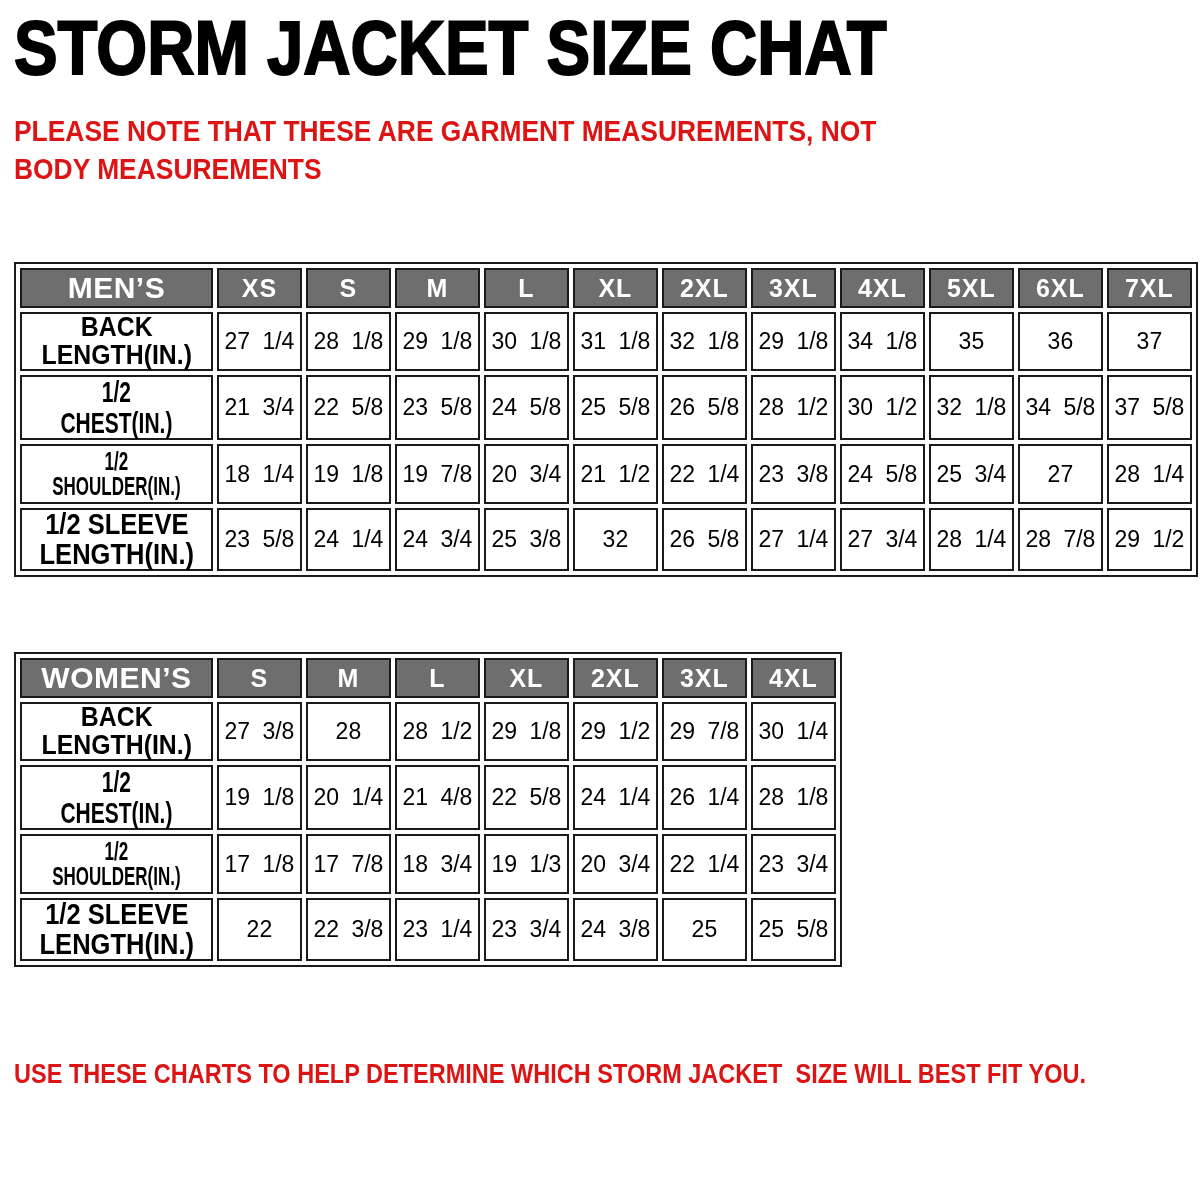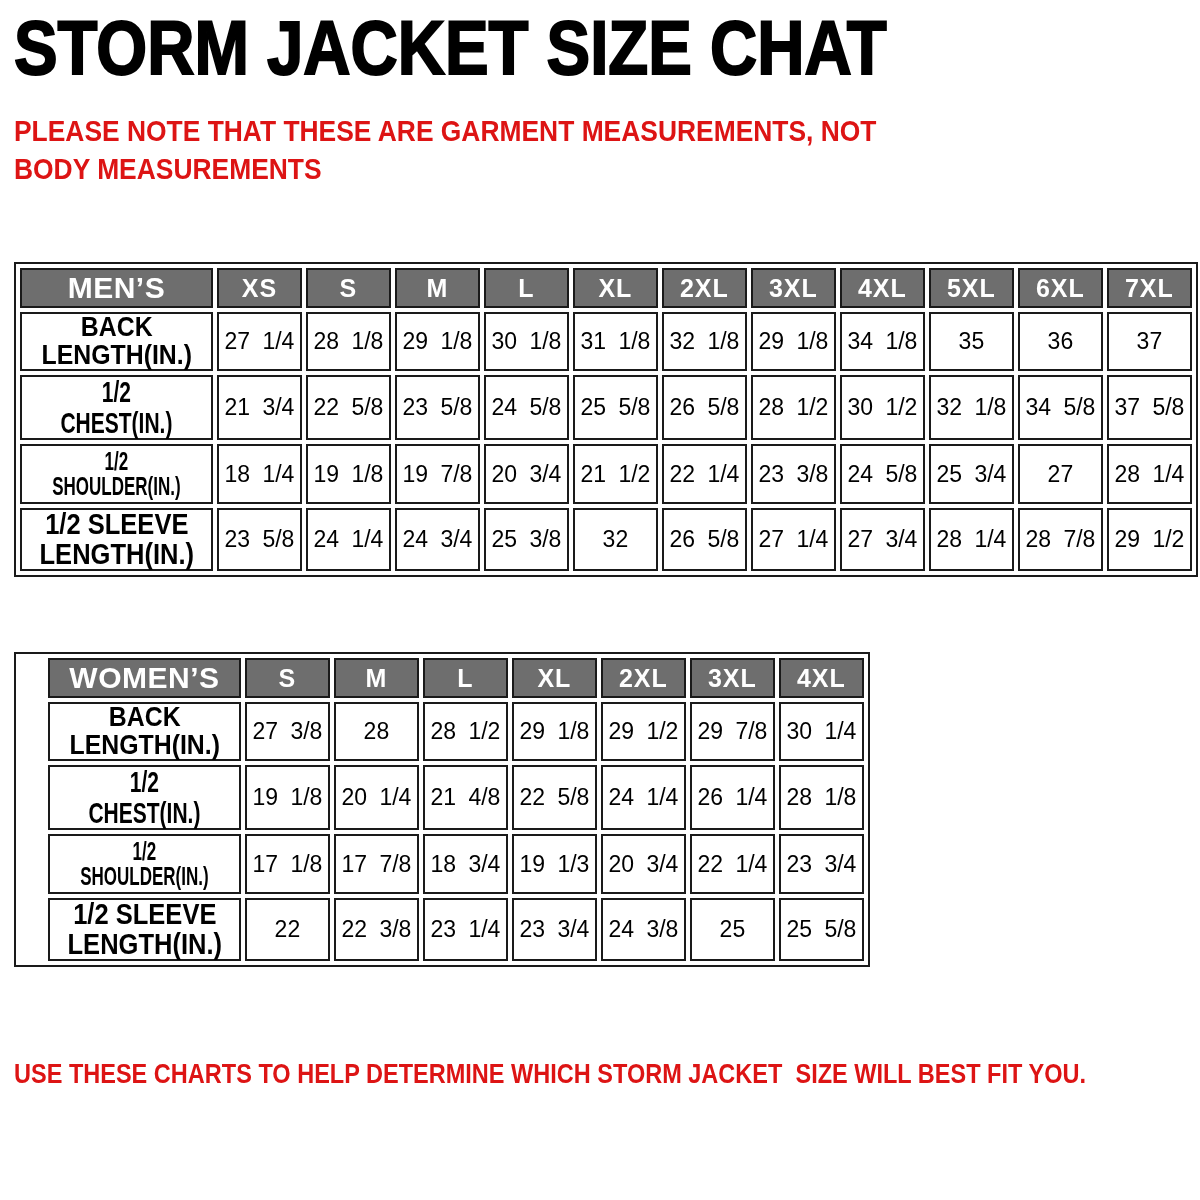--- a/index.html
+++ b/index.html
@@ -36,21 +36,21 @@
     transform:scaleX(0.84);transform-origin:left top;
   }
 
   table.size-table{
     position:absolute;left:14px;
     border-collapse:separate;border-spacing:4px;
     background:#fff;border:2px solid var(--border-black);
     table-layout:fixed;
   }
   table.men{top:262px;}
-  table.women{top:652px;padding-left:28px;}
+  table.women{top:652px;}
 
   .size-table th,.size-table td{
     border:2px solid var(--border-black);
     text-align:center;vertical-align:middle;padding:0;
   }
   .size-table thead th{
     background:var(--header-gray);color:var(--header-text);
     font-size:25px;font-weight:bold;height:40px;letter-spacing:1px;
   }
   .size-table thead th.group-label{width:178px;font-size:30px;letter-spacing:0.5px;}

